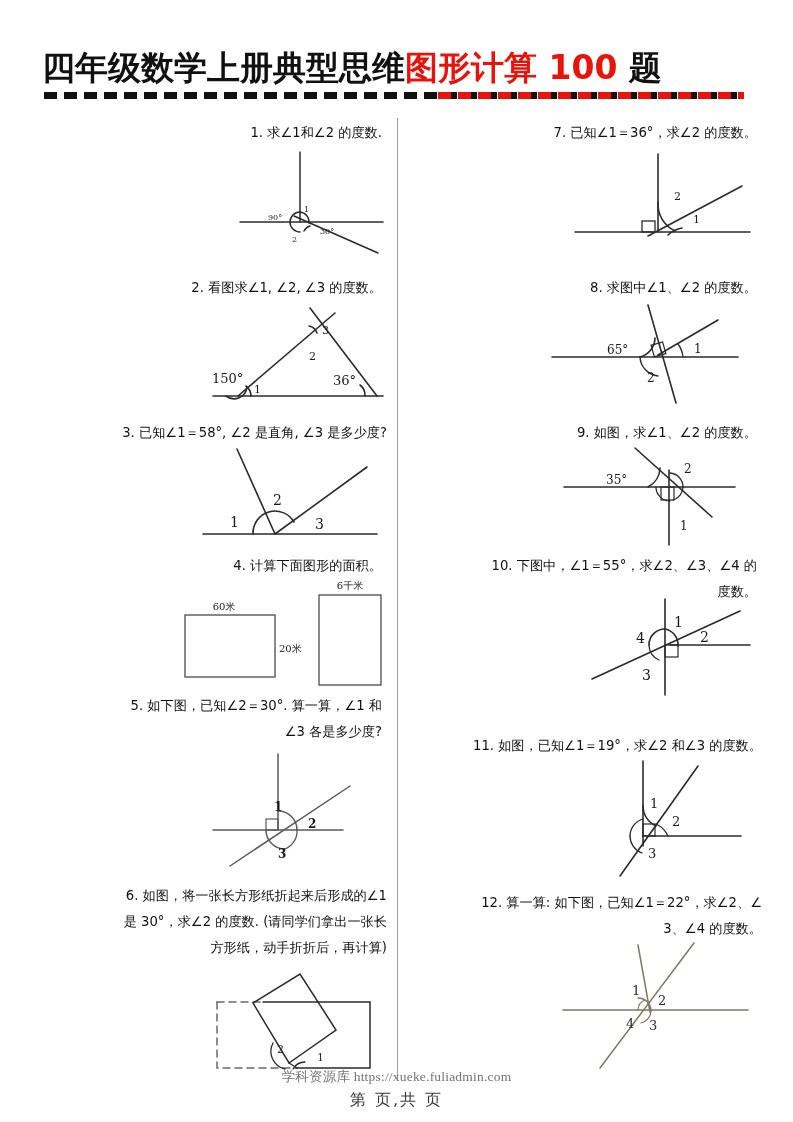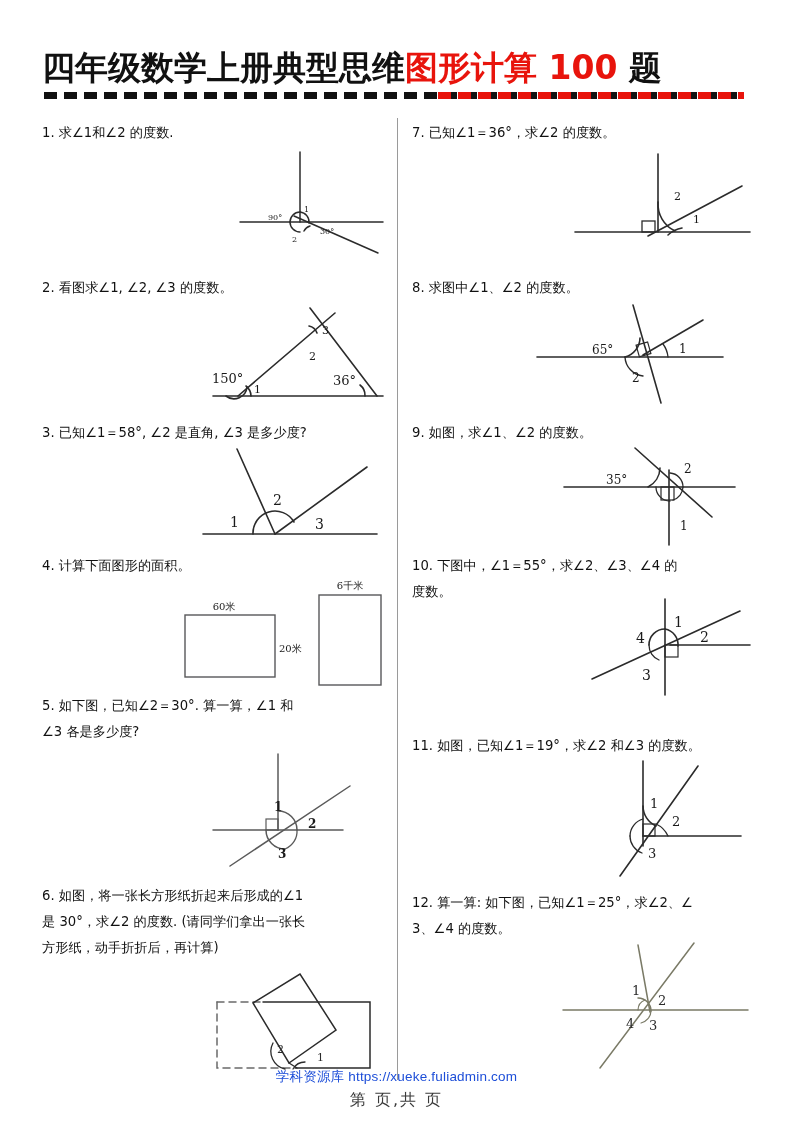--- a/index.html
+++ b/index.html
@@ -74,39 +74,40 @@
   
   .question {
     position: absolute;
   }
   .q-text {
     font-family: "DejaVu Sans", sans-serif;
     font-size: 13.2px;
     line-height: 26px;
     color: #111;
     white-space: pre-wrap;
+    text-align: right;
   }
 
   .figure {
     position: absolute;
   }
   .figure svg {
     display: block;
   }
 
   
   #footer-watermark {
     position: absolute;
     left: 0;
     top: 1068px;
     width: 793px;
     text-align: center;
-    font-family: Liberation Sans, sans-serif;
+    font-family: Liberation Serif, serif;
     font-size: 13.5px;
-    color: #1d4ed8;
+    color: #737373;
     letter-spacing: 0.2px;
   }
   #footer-pager {
     position: absolute;
     left: 0;
     top: 1090px;
     width: 793px;
     text-align: center;
     font-family: "DejaVu Sans", sans-serif;
     font-size: 16px;
@@ -275,21 +276,21 @@
     <g font-family="DejaVu Serif, serif" font-size="11" fill="#1a1a1a">
       <text x="104" y="50">2</text>
       <text x="123" y="73">1</text>
     </g>
   </svg>
 </div>
 
 <div class="question" style="left:412px; top:275px; width:345px;">
   <div class="q-text">8. 求图中∠1、∠2 的度数。</div>
 </div>
-<div class="figure" style="left:533px; top:300px;">
+<div class="figure" style="left:548px; top:300px;">
   <svg width="195" height="110" viewBox="0 0 195 110">
     <g stroke="#2b2b2b" stroke-width="1.6" fill="none" stroke-linecap="round">
       <line x1="4" y1="57" x2="190" y2="57"></line>
       <line x1="100" y1="5" x2="128" y2="103"></line>
       <line x1="110" y1="55" x2="170" y2="20"></line>
       <g transform="rotate(-16 112 51)">
         <rect x="105" y="43" width="12" height="12" stroke-width="1.2"></rect>
       </g>
       <path d="M 92 57 A 20 20 0 0 0 107 38"></path>
       <path d="M 92 57 A 20 20 0 0 0 110 76" stroke-width="1.4"></path>
@@ -367,21 +368,21 @@
     </g>
     <g font-family="DejaVu Serif, serif" font-size="13" fill="#1a1a1a">
       <text x="52" y="50">1</text>
       <text x="74" y="68">2</text>
       <text x="50" y="100">3</text>
     </g>
   </svg>
 </div>
 
 <div class="question" style="left:412px; top:890px; width:350px;">
-  <div class="q-text">12. 算一算: 如下图，已知∠1＝25°，求∠2、∠
+  <div class="q-text">12. 算一算: 如下图，已知∠1＝22°，求∠2、∠
 3、∠4 的度数。</div>
 </div>
 <div class="figure" style="left:558px; top:940px;">
   <svg width="200" height="135" viewBox="0 0 200 135">
     <g stroke="#7a7a66" stroke-width="1.5" fill="none" stroke-linecap="round">
       <line x1="5" y1="70" x2="190" y2="70"></line>
       <line x1="80" y1="5" x2="92" y2="72"></line>
       <line x1="42" y1="128" x2="136" y2="3"></line>
       <path d="M 80 58 A 13 13 0 0 1 93 71"></path>
       <path d="M 93 71 A 13 13 0 0 1 83 83" stroke-width="1.2"></path>

